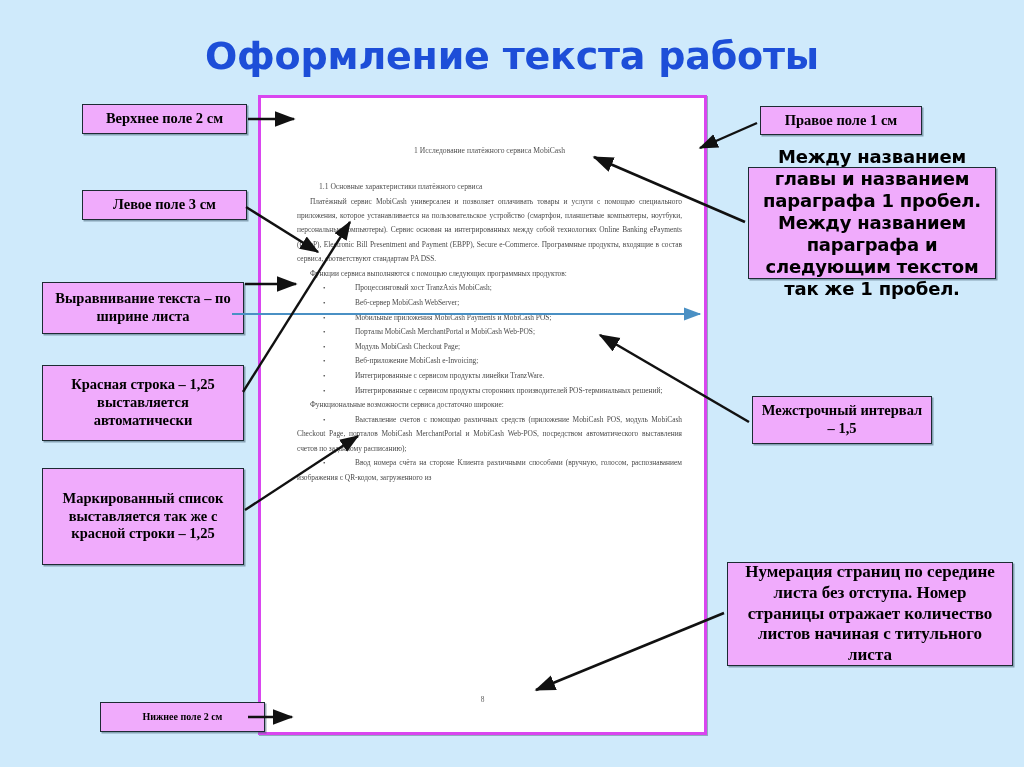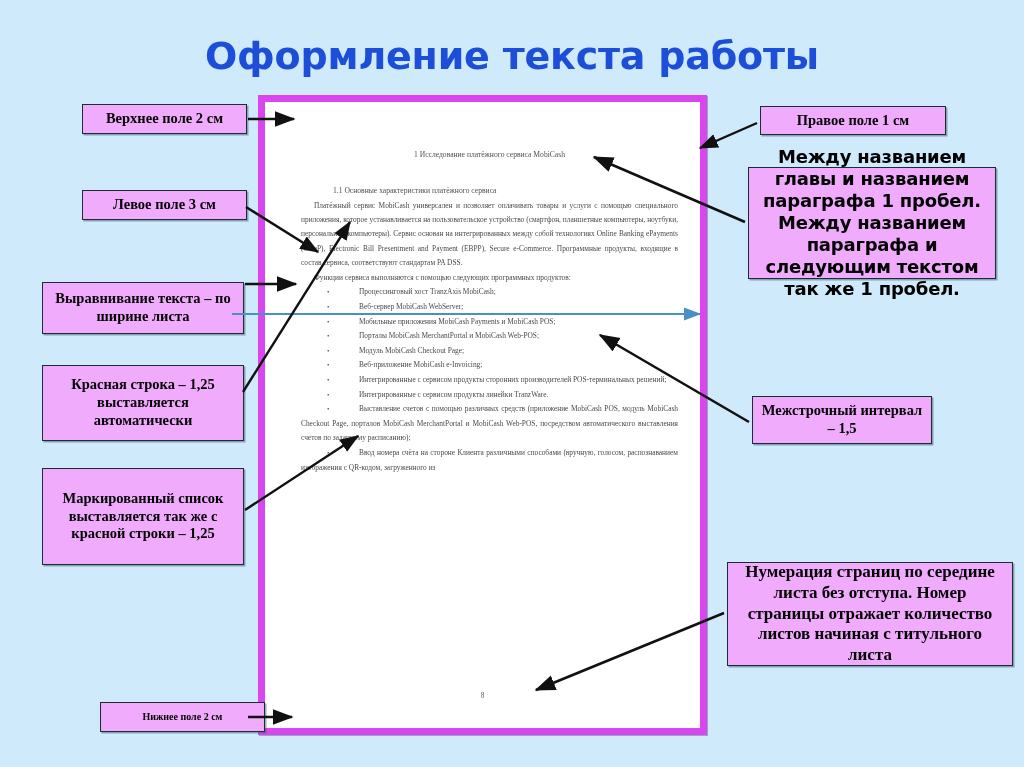--- a/index.html
+++ b/index.html
@@ -24,21 +24,21 @@
     letter-spacing:-0.2px;
     white-space:nowrap;
   }
 
   
   .page{
     position:absolute;
     left:258px;top:95px;
     width:449px;height:640px;
     background:#ffffff;
-    border:7px solid #d946ef;
+    border:3px solid #d946ef;
     box-sizing:border-box;
     box-shadow:1px 1px 0 rgba(90,120,140,.55);
     overflow:hidden;
   }
   .doc{
     position:absolute;
     left:36px;right:22px;top:0;
     color:#4a4a4a;
     font-family:"Liberation Serif",serif;
     font-size:7.4px;
@@ -46,21 +46,21 @@
     text-align:justify;
   }
   .doc .head1{
     text-align:center;
     margin-top:46px;
     color:#505050;
     font-size:7.6px;
   }
   .doc .head2{
     margin-top:21px;
-    margin-left:32px;
+    margin-left:22px;
     color:#505050;
     font-size:7.6px;
   }
   .doc p.body{
     margin:0;
     text-indent:13px;
     text-align:justify;
   }
   .doc .first-para{margin-top:25px;}
   .doc .para-gap{margin-top:9px;}
@@ -114,21 +114,21 @@
   .callout span{display:block;padding:2px 6px;}
 
   
   #c-top        {left:82px; top:104px; width:165px;height:30px;font-size:14.5px;}
   #c-left       {left:82px; top:190px; width:165px;height:30px;font-size:14.5px;}
   #c-align      {left:42px; top:258px; width:202px;height:52px;font-size:14.5px;margin-top:24px;}
   #c-red        {left:42px; top:365px; width:202px;height:76px;font-size:14.5px;}
   #c-bullet     {left:42px; top:468px; width:202px;height:97px;font-size:14.5px;}
   #c-bottom     {left:100px; top:702px; width:165px;height:30px;font-size:10px;}
 
-  #c-right      {left:760px;top:106px; width:186px;height:29px;font-size:14.5px;}
+  #c-right      {left:760px;top:106px; width:162px;height:29px;font-size:14.5px;}
   #c-between    {left:748px;top:167px; width:248px;height:112px;font-size:18px;}
   #c-linespace  {left:752px;top:396px; width:180px;height:48px;font-size:14.5px;}
   #c-numbering  {left:727px;top:562px; width:286px;height:104px;font-size:17px;}
 
   
   #arrows{
     position:absolute;left:0;top:0;width:1024px;height:767px;
     pointer-events:none;
   }
 </style>
@@ -145,23 +145,24 @@
       <div class="head2">1.1  Основные характеристики платёжного сервиса</div>
       <p class="body first-para">Платёжный сервис MobiCash универсален и позволяет оплачивать товары и услуги с помощью специального приложения, которое устанавливается на пользовательское устройство (смартфон, планшетные компьютеры, ноутбуки, персональные компьютеры). Сервис основан на интегрированных между собой технологиях Online Banking ePayments (OBeP), Electronic Bill Presentment and Payment (EBPP), Secure e-Commerce. Программные продукты, входящие в состав сервиса, соответствуют стандартам PA DSS.</p>
       <p class="body para-gap">Функции сервиса выполняются с помощью следующих программных продуктов:</p>
       <ul>
         <li><span class="bull"></span><span>Процессинговый хост TranzAxis MobiCash;</span></li>
         <li><span class="bull"></span><span>Веб-сервер MobiCash WebServer;</span></li>
         <li><span class="bull"></span><span>Мобильные приложения MobiCash Payments и MobiCash POS;</span></li>
         <li><span class="bull"></span><span>Порталы MobiCash MerchantPortal и MobiCash Web-POS;</span></li>
         <li><span class="bull"></span><span>Модуль MobiCash Checkout Page;</span></li>
         <li><span class="bull"></span><span>Веб-приложение MobiCash e-Invoicing;</span></li>
+        <li><span class="bull"></span><span>Интегрированные с сервисом продукты линейки TranzWare.</span></li>
         <li><span class="bull"></span><span>Интегрированные с сервисом продукты сторонних производителей POS-терминальных решений;</span></li>
-        <li><span class="bull"></span><span>Интегрированные с сервисом продукты линейки TranzWare.</span></li>
       </ul>
+      <p class="body">Функциональные возможности сервиса достаточно широкие:</p>
       <ul>
         <li><span class="bull"></span><span>Выставление счетов с помощью различных средств (приложение MobiCash POS, модуль MobiCash Checkout Page, порталов MobiCash MerchantPortal и MobiCash Web-POS, посредством автоматического выставления счетов по заданному расписанию);</span></li>
         <li><span class="bull"></span><span>Ввод номера счёта на стороне Клиента различными способами (вручную, голосом, распознаванием изображения с QR-кодом, загруженного из</span></li>
       </ul>
     </div>
     <div class="pagenum">8</div>
   </div>
 
   <div class="callout" id="c-top">
     <span>Верхнее поле 2 см</span>

